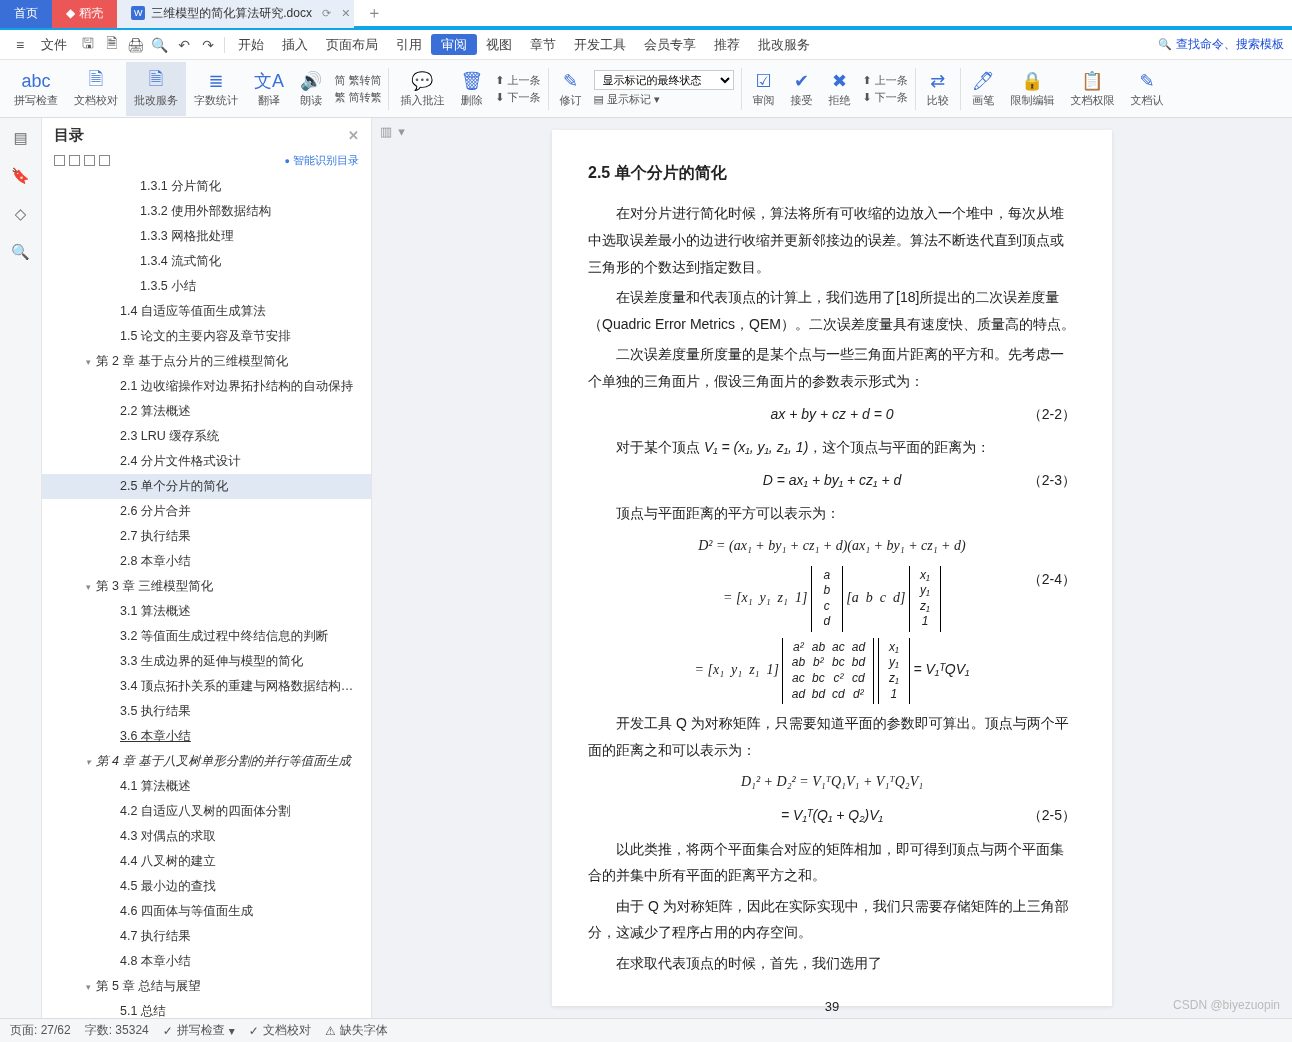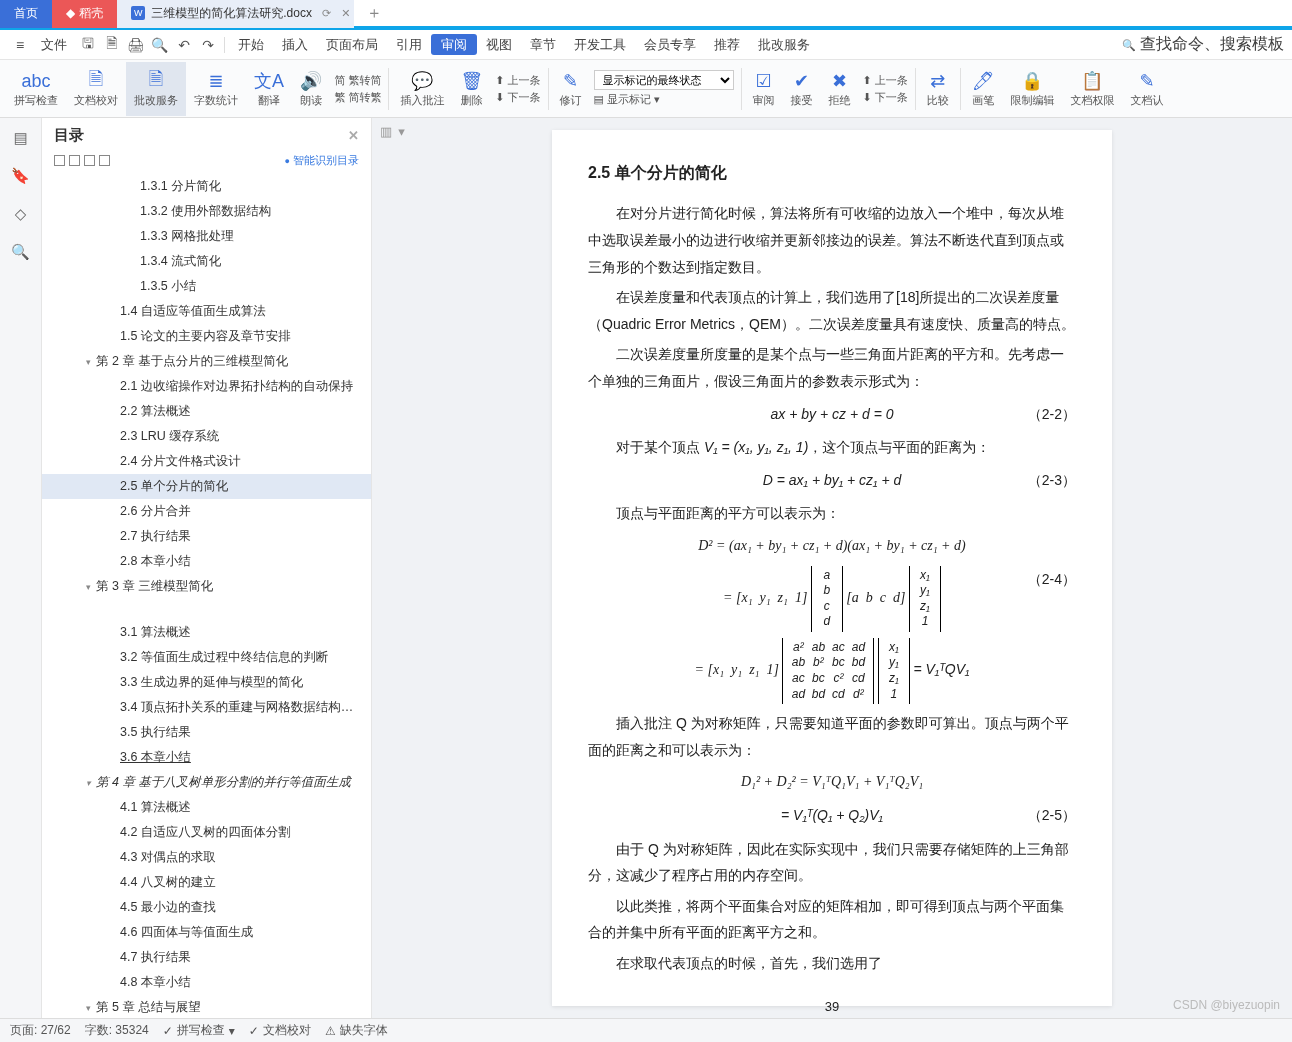--- a/index.html
+++ b/index.html
@@ -10,21 +10,21 @@
 .tab-shell{background:#eb5757;color:#fff}
 .tab-doc{background:#e8eef8;color:#333;padding-right:4px}
 .tab-doc .doc-icon{width:14px;height:14px;background:#3a6fd8;color:#fff;display:inline-flex;align-items:center;justify-content:center;font-size:9px;margin-right:6px;border-radius:2px}
 .tab-close{margin-left:10px;color:#888;font-size:11px}
 .tab-add{padding:0 12px;color:#888;font-size:16px}
 .menubar{height:30px;display:flex;align-items:center;padding:0 8px;border-bottom:1px solid #e5e5e5}
 .menu-icon{width:24px;height:24px;display:inline-flex;align-items:center;justify-content:center;color:#555;font-size:14px;cursor:pointer}
 .menu-sep{width:1px;height:16px;background:#ddd;margin:0 4px}
 .menu-item{padding:0 9px;font-size:13px;color:#444;cursor:pointer}
 .menu-item.active{background:#3a6fd8;color:#fff;border-radius:3px;padding:3px 10px}
-.menu-search{margin-left:auto;color:#404040;font-size:16px}
+.menu-search{margin-left:auto;color:#1d4ed8;font-size:12px}
 .menu-search::before{content:"🔍";margin-right:4px;font-size:11px}
 .ribbon{height:58px;display:flex;align-items:center;padding:0 6px;border-bottom:1px solid #ddd;background:#fafbfc}
 .rbtn{display:flex;flex-direction:column;align-items:center;justify-content:center;padding:2px 8px;cursor:pointer;font-size:11px;color:#555;height:54px}
 .rbtn .ic{font-size:18px;height:24px;display:flex;align-items:center;color:#3a6fd8}
 .rbtn.sel{background:#e0e6ef}
 .rsep{width:1px;height:42px;background:#e0e0e0;margin:0 3px}
 .rstack{display:flex;flex-direction:column;gap:2px;padding:0 4px;font-size:11px;color:#555}
 .rstack div{display:flex;align-items:center;gap:3px;cursor:pointer;white-space:nowrap}
 .rselect{border:1px solid #ccc;font-size:11px;padding:2px 4px;width:140px;background:#fff}
 .main{display:flex;height:calc(1042px - 30px - 30px - 58px - 24px)}
@@ -229,21 +229,21 @@
         <div class="toc-item" style="padding-left: 44px;"><span class="caret">▾</span>第 2 章  基于点分片的三维模型简化</div>
         <div class="toc-item" style="padding-left: 78px;">2.1  边收缩操作对边界拓扑结构的自动保持</div>
         <div class="toc-item" style="padding-left: 78px;">2.2  算法概述</div>
         <div class="toc-item" style="padding-left: 78px;">2.3  LRU 缓存系统</div>
         <div class="toc-item" style="padding-left: 78px;">2.4  分片文件格式设计</div>
         <div class="toc-item active" style="padding-left: 78px;">2.5  单个分片的简化</div>
         <div class="toc-item" style="padding-left: 78px;">2.6  分片合并</div>
         <div class="toc-item" style="padding-left: 78px;">2.7  执行结果</div>
         <div class="toc-item" style="padding-left: 78px;">2.8  本章小结</div>
         <div class="toc-item" style="padding-left: 44px;"><span class="caret">▾</span>第 3 章  三维模型简化</div>
-        <div class="toc-item" style="padding-left: 78px; margin-top: 21px;">3.1  算法概述</div>
+        <div class="toc-item" style="padding-left: 78px;">3.1  算法概述</div>
         <div class="toc-item" style="padding-left: 78px;">3.2  等值面生成过程中终结信息的判断</div>
         <div class="toc-item" style="padding-left: 78px;">3.3  生成边界的延伸与模型的简化</div>
         <div class="toc-item" style="padding-left: 78px;">3.4  顶点拓扑关系的重建与网格数据结构的设计</div>
         <div class="toc-item" style="padding-left: 78px;">3.5  执行结果</div>
         <div class="toc-item" style="padding-left: 78px; text-decoration: underline;">3.6  本章小结</div>
         <div class="toc-item" style="padding-left: 44px; font-style: italic;"><span class="caret">▾</span>第 4 章  基于八叉树单形分割的并行等值面生成</div>
         <div class="toc-item" style="padding-left: 78px;">4.1  算法概述</div>
         <div class="toc-item" style="padding-left: 78px;">4.2  自适应八叉树的四面体分割</div>
         <div class="toc-item" style="padding-left: 78px;">4.3  对偶点的求取</div>
         <div class="toc-item" style="padding-left: 78px;">4.4  八叉树的建立</div>
@@ -282,25 +282,25 @@
         = [x₁ &nbsp;y₁ &nbsp;z₁ &nbsp;1]
         <span class="matrix">
           <span class="mrow"><span class="mcell">a²</span><span class="mcell">ab</span><span class="mcell">ac</span><span class="mcell">ad</span></span>
           <span class="mrow"><span class="mcell">ab</span><span class="mcell">b²</span><span class="mcell">bc</span><span class="mcell">bd</span></span>
           <span class="mrow"><span class="mcell">ac</span><span class="mcell">bc</span><span class="mcell">c²</span><span class="mcell">cd</span></span>
           <span class="mrow"><span class="mcell">ad</span><span class="mcell">bd</span><span class="mcell">cd</span><span class="mcell">d²</span></span>
         </span>
         <span class="matrix"><span class="mrow"><span class="mcell">x₁</span></span><span class="mrow"><span class="mcell">y₁</span></span><span class="mrow"><span class="mcell">z₁</span></span><span class="mrow"><span class="mcell">1</span></span></span>
         <span> = V₁ᵀQV₁</span>
       </div>
-      <p>插入批注 Q 为对称矩阵，只需要知道平面的参数即可算出。顶点与两个平面的距离之和可以表示为：</p>
+      <p>开发工具 Q 为对称矩阵，只需要知道平面的参数即可算出。顶点与两个平面的距离之和可以表示为：</p>
       <div class="eq">D₁² + D₂² = V₁ᵀQ₁V₁ + V₁ᵀQ₂V₁</div>
       <div class="eq"><span>= V₁ᵀ(Q₁ + Q₂)V₁</span><span class="eqn">（2-5）</span></div>
+      <p>以此类推，将两个平面集合对应的矩阵相加，即可得到顶点与两个平面集合的并集中所有平面的距离平方之和。</p>
       <p>由于 Q 为对称矩阵，因此在实际实现中，我们只需要存储矩阵的上三角部分，这减少了程序占用的内存空间。</p>
-      <p>以此类推，将两个平面集合对应的矩阵相加，即可得到顶点与两个平面集合的并集中所有平面的距离平方之和。</p>
       <p>在求取代表顶点的时候，首先，我们选用了</p>
       <div class="pn">39</div>
     </div>
     <div class="watermark">CSDN @biyezuopin</div>
   </div>
 </div>
 
 <div class="statusbar">
   <span class="sitem">页面: 27/62</span>
   <span class="sitem">字数: 35324</span>

